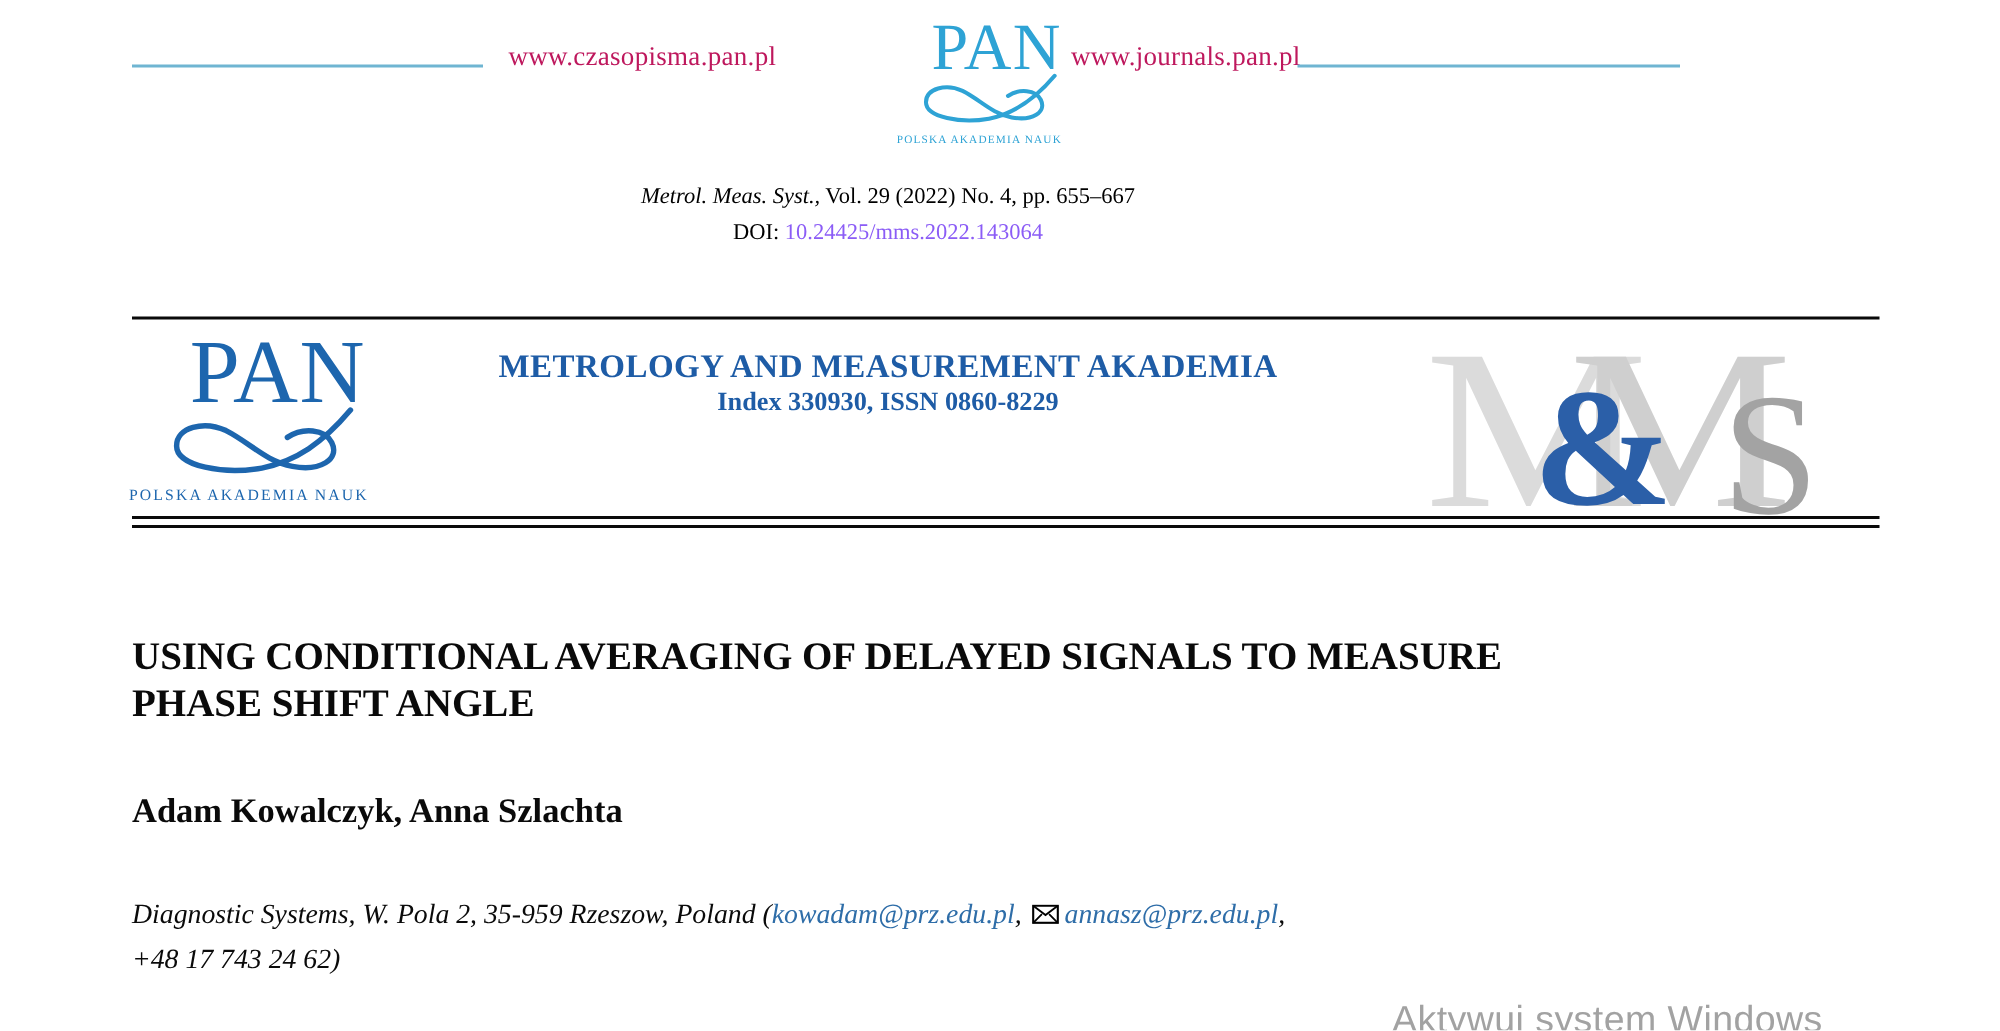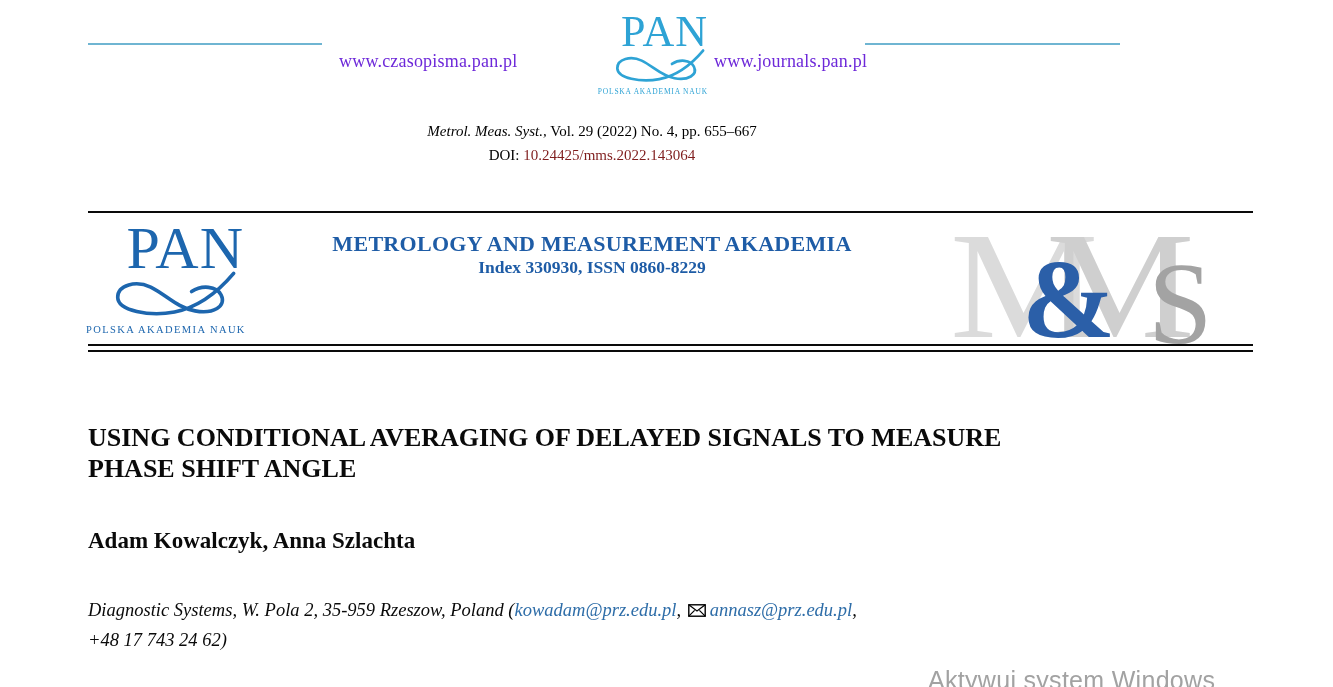--- a/index.html
+++ b/index.html
@@ -13,21 +13,21 @@
     color: #000;
   }
 
   
   .top-rule {
     position: absolute; height: 2px; background: #6FB5D2; top: 43px;
   }
   .top-rule.left  { left: 88px;  width: 234px; }
   .top-rule.right { left: 865px; width: 255px; }
   .top-site {
-    position: absolute; top: 51px; font-size: 18px; color: #6d28d9;
+    position: absolute; top: 27px; font-size: 18px; color: #be185d;
     letter-spacing: 0.2px; text-decoration: none; white-space: nowrap;
   }
   .top-site.left  { left: 339px; }
   .top-site.right { left: 714px; }
 
   .pan-logo { position: absolute; text-align: right; }
   .pan-logo .pan-word {
     font-family: "Liberation Serif", serif; line-height: 1;
     letter-spacing: 1px; white-space: nowrap;
   }
@@ -38,21 +38,21 @@
   .pan-top .pan-word { font-size: 44px; }
   .pan-top svg { margin-top: -6px; }
   .pan-top .pan-sub { font-size: 7.5px; letter-spacing: 0.8px; margin-top: -2px; }
 
   
   .citation {
     position: absolute; left: 92px; top: 119px; width: 1000px;
     text-align: center; font-size: 15px; line-height: 24px; color: #000;
   }
   .citation .it { font-style: italic; }
-  .doi-link { color: #7f1d1d; text-decoration: none; }
+  .doi-link { color: #8b5cf6; text-decoration: none; }
 
   
   .banner-rule { position: absolute; left: 88px; width: 1165px; height: 2px; background: #0a0a0a; }
   .banner-rule.top { top: 211px; }
   .banner-rule.d1  { top: 344px; }
   .banner-rule.d2  { top: 350px; }
 
   .pan-banner { left: 86px; top: 218px; width: 158px; color: #1D66AE; }
   .pan-banner .pan-word { font-size: 60px; }
   .pan-banner svg { margin-top: -8px; }

